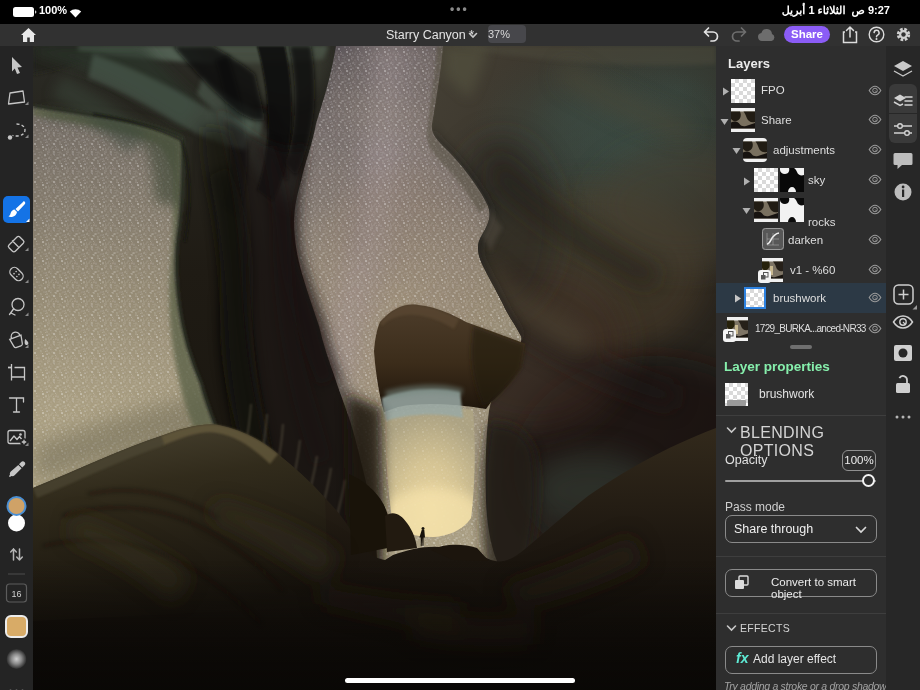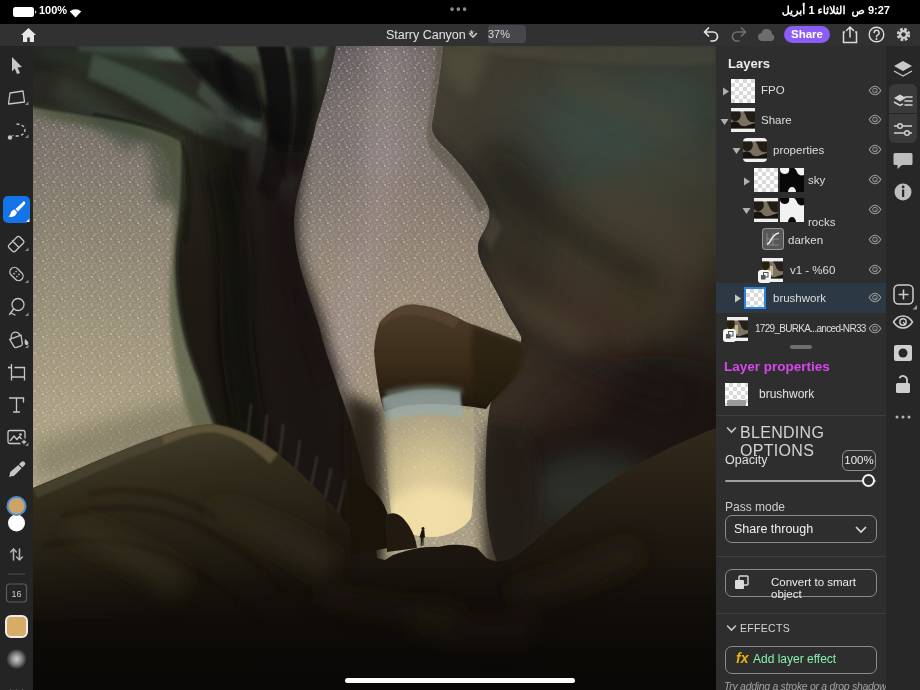--- a/index.html
+++ b/index.html
@@ -460,21 +460,21 @@
     <svg class="ic" style="left:16px;top:101px" width="9" height="8" viewBox="0 0 9 8">
         <path d="M0.5,1 L8.5,1 L4.5,7 Z" fill="#b0b0b0"></path>
       </svg>
     <svg class="ic" style="left:27px;top:92px" width="24" height="24" viewBox="0 0 24 24">
         <rect width="24" height="24" rx="4" fill="#f0f0f0"></rect>
         <rect x="0" y="3.5" width="24" height="17" fill="#79705f"></rect>
         <path d="M0,3.5 h9 c2,4.5 0,8.5 -3.5,9.5 c-2.2,0.5 -4.3,0 -5.5,-2.2 z" fill="#211c14"></path>
         <path d="M12.5,3.5 h11.5 v10.5 c-4,1 -7.2,-1 -8.3,-4.3 c-0.8,-2.6 -2,-4.4 -3.2,-6.2 z" fill="#211c14"></path>
         <path d="M0,20.5 v-6 c4,-2 7,-1 9,2 c1,1.5 3,2 6,1.5 l9,-3 v5.5 z" fill="#171310"></path>
       </svg>
-    <div class="lab" style="left:57px;top:98px">properties</div>
+    <div class="lab" style="left:57px;top:98px">adjustments</div>
     <svg class="eye" style="top:98px" width="14" height="11" viewBox="0 0 14 11">
         <path d="M1.2,5.5 C3,2.6 4.8,1.2 7,1.2 C9.2,1.2 11,2.6 12.8,5.5 C11,8.4 9.2,9.8 7,9.8 C4.8,9.8 3,8.4 1.2,5.5 Z" fill="none" stroke="#9a9a9a" stroke-width="1.1"></path>
         <circle cx="7" cy="5.5" r="2.3" fill="none" stroke="#9a9a9a" stroke-width="1"></circle>
         <path d="M7,5.5 l1.6,1.6" stroke="#9a9a9a" stroke-width="0.9"></path>
       </svg>
 
     <svg class="ic" style="left:27px;top:131px" width="8" height="9" viewBox="0 0 8 9">
         <path d="M1,0.5 L7,4.5 L1,8.5 Z" fill="#b0b0b0"></path>
       </svg>
     <div class="abs chk" style="left:38px;top:122px;width:24px;height:24px"></div>
@@ -573,21 +573,21 @@
       </svg>
     <div class="lab" style="left:39px;top:277px;font-size:10px;letter-spacing:-0.7px">1729_BURKA...anced-NR33</div>
     <svg class="eye" style="top:277px" width="14" height="11" viewBox="0 0 14 11">
         <path d="M1.2,5.5 C3,2.6 4.8,1.2 7,1.2 C9.2,1.2 11,2.6 12.8,5.5 C11,8.4 9.2,9.8 7,9.8 C4.8,9.8 3,8.4 1.2,5.5 Z" fill="none" stroke="#9a9a9a" stroke-width="1.1"></path>
         <circle cx="7" cy="5.5" r="2.3" fill="none" stroke="#9a9a9a" stroke-width="1"></circle>
         <path d="M7,5.5 l1.6,1.6" stroke="#9a9a9a" stroke-width="0.9"></path>
       </svg>
 
     <div class="abs" style="left:74px;top:299px;width:22px;height:4px;border-radius:2px;background:#6f6f6f"></div>
 
-    <div class="abs" style="left:8px;top:313px;font-size:13.5px;font-weight:bold;color:#d946ef">Layer properties</div>
+    <div class="abs" style="left:8px;top:313px;font-size:13.5px;font-weight:bold;color:#86efac">Layer properties</div>
     <div class="abs chk" style="left:9px;top:337px;width:23px;height:23px"></div>
     <div class="abs" style="left:11px;top:354px;width:19px;height:6px;background:#9b9b9b;border-radius:1px"></div>
     <div class="abs" style="left:43px;top:341px;font-size:12px;color:#e2e2e2">brushwork</div>
 
     <div class="abs" style="left:0;top:369px;width:170px;height:1px;background:#3e3e3e"></div>
 
     <svg class="ic" style="left:10px;top:380px" width="11" height="8" viewBox="0 0 11 8">
         <path d="M1.5,2 L5.5,6 L9.5,2" stroke="#c9c9c9" stroke-width="1.6" fill="none" stroke-linecap="round"></path>
       </svg>
     <div class="abs" style="left:24px;top:378px;font-size:16px;color:#d4d4d4;letter-spacing:0.3px">BLENDING OPTIONS</div>
@@ -614,22 +614,22 @@
     <div class="abs" style="left:55px;top:530px;font-size:11.5px;color:#ececec">Convert to smart object</div>
 
     <div class="abs" style="left:0;top:567px;width:170px;height:1px;background:#3e3e3e"></div>
 
     <svg class="ic" style="left:10px;top:578px" width="11" height="8" viewBox="0 0 11 8">
         <path d="M1.5,2 L5.5,6 L9.5,2" stroke="#c9c9c9" stroke-width="1.6" fill="none" stroke-linecap="round"></path>
       </svg>
     <div class="abs" style="left:24px;top:576px;font-size:10.5px;color:#d4d4d4;letter-spacing:0.3px">EFFECTS</div>
 
     <div class="abs" style="left:9px;top:600px;width:152px;height:28px;border:1.5px solid #8a8a8a;border-radius:7px"></div>
-    <div class="abs" style="left:20px;top:604px;font-size:14px;font-style:italic;font-weight:bold;color:#eab308">fx</div>
-    <div class="abs" style="left:37px;top:606px;font-size:12px;color:#86efac">Add layer effect</div>
+    <div class="abs" style="left:20px;top:604px;font-size:14px;font-style:italic;font-weight:bold;color:#5eead4">fx</div>
+    <div class="abs" style="left:37px;top:606px;font-size:12px;color:#e5e5e5">Add layer effect</div>
 
     <div class="abs" style="left:8px;top:634px;font-size:10.5px;font-style:italic;color:#a2a2a2;letter-spacing:-0.3px;white-space:nowrap">Try adding a stroke or a drop shadow.</div>
   </div>
 
   <div id="rstrip" class="abs">
     <svg width="34" height="644" viewBox="0 0 34 644">
       <path d="M3,44 a6,6 0 0 1 6,-6 h16 a6,6 0 0 1 6,6 v23 h-28 Z" fill="#3a3a3a"></path>
       <path d="M3,68 h28 v23 a6,6 0 0 1 -6,6 h-16 a6,6 0 0 1 -6,-6 Z" fill="#3a3a3a"></path>
 
       <g stroke="#c9c9c9" stroke-width="1.4" fill="none" stroke-linejoin="round">

